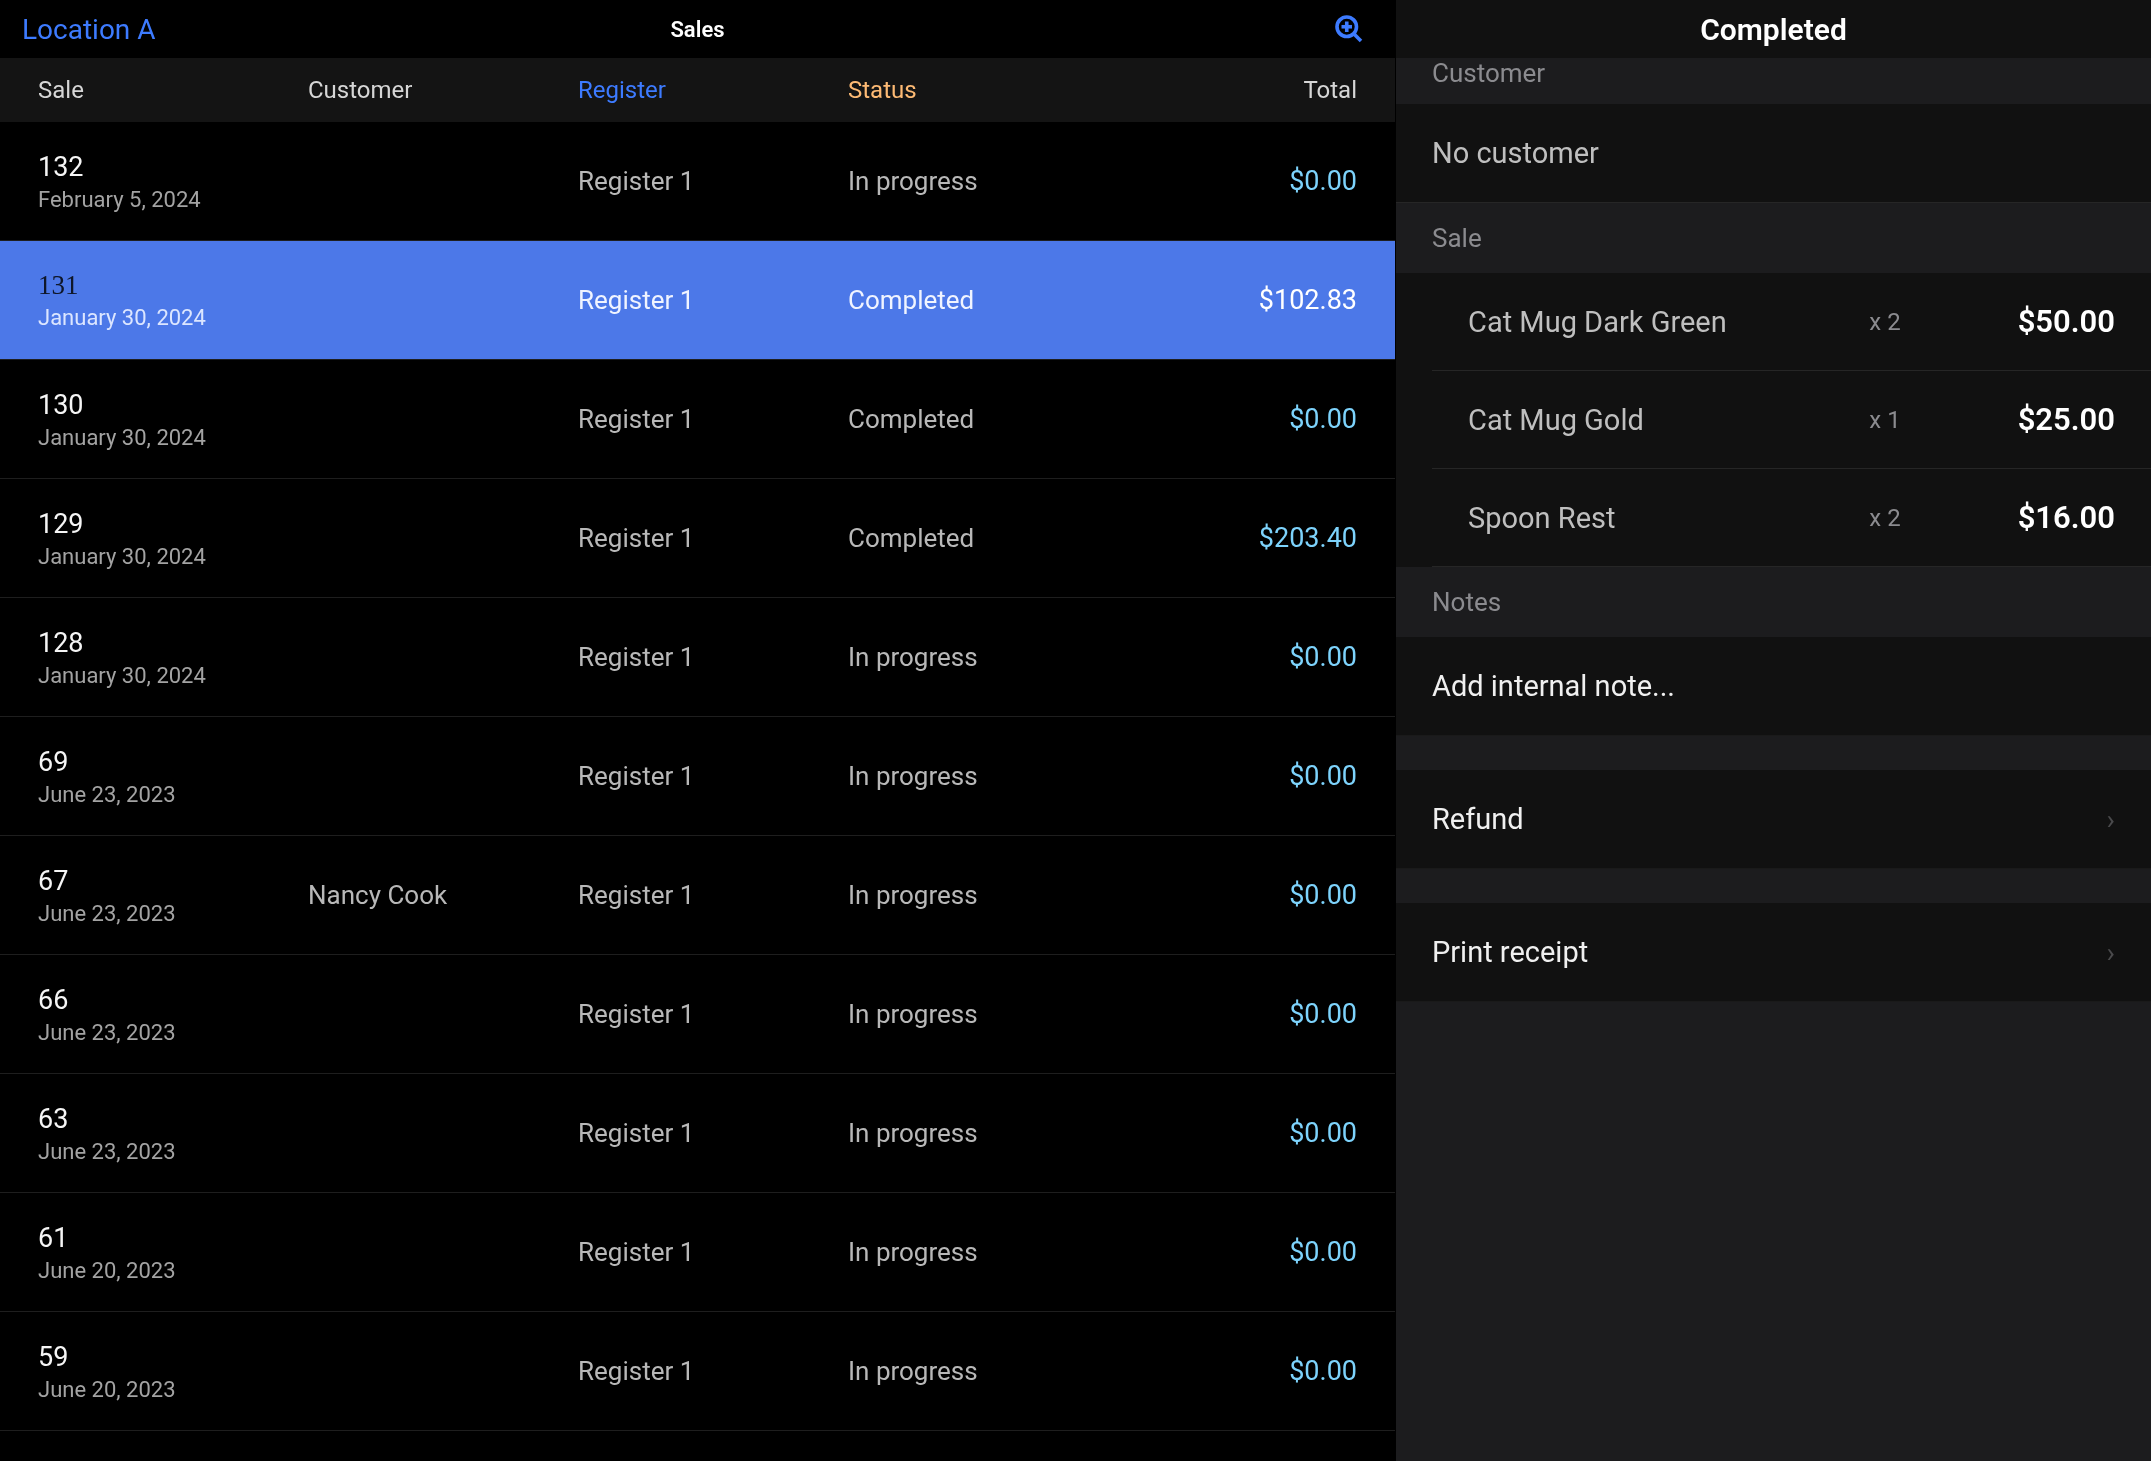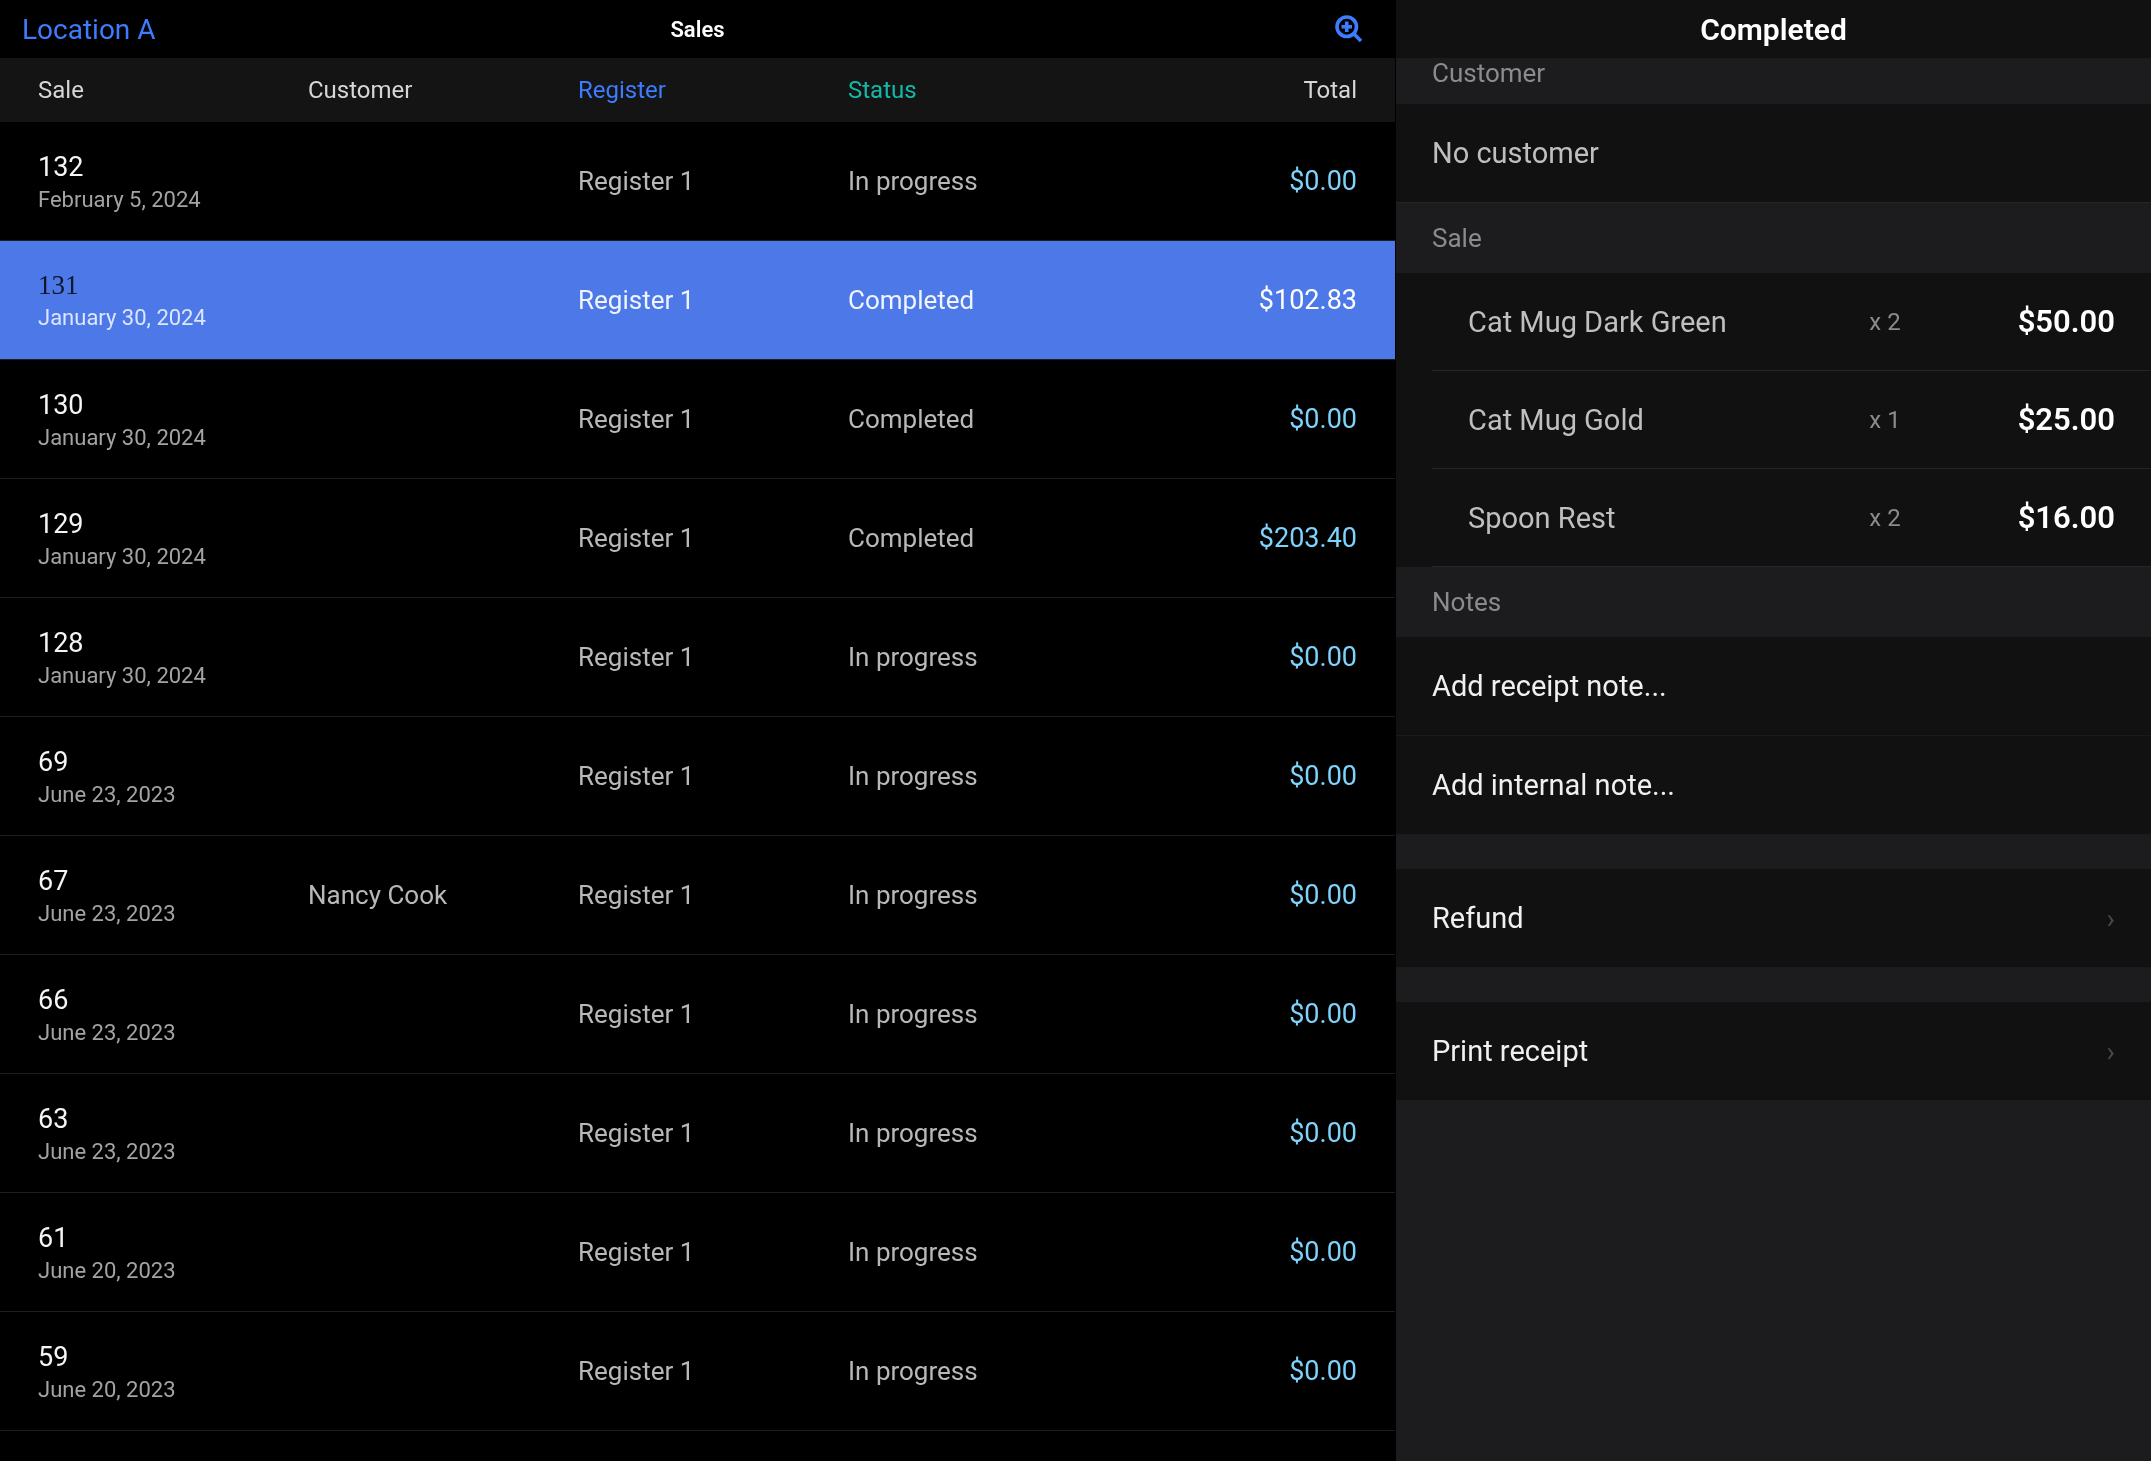--- a/index.html
+++ b/index.html
@@ -57,21 +57,21 @@
     display: flex;
     align-items: center;
     height: 64px;
     background: #141414;
     padding: 0 38px;
     font-size: 24px;
   }
   .col-sale { width: 270px; color: #d6d6d6; }
   .col-customer { width: 270px; color: #d6d6d6; }
   .col-register { width: 270px; color: #3d7bff; }
-  .col-status { width: 300px; color: #14b8a6; }
+  .col-status { width: 300px; color: #fdba74; }
   .col-total { flex: 1; text-align: right; color: #d6d6d6; }
   .rows { flex: 1; overflow-y: auto; }
   .row {
     display: flex;
     align-items: center;
     height: 119px;
     padding: 4px 38px;
     border-bottom: 1px solid #1e1e1e;
     background: #000;
     cursor: pointer;
@@ -329,23 +329,20 @@
         </div>
         <div class="item-row">
           <span class="item-name">Spoon Rest</span>
           <span class="item-qty">x 2</span>
           <span class="item-price">$16.00</span>
         </div>
       </div>
 
     <div class="section-header">Notes</div>
     <div class="action-row">
-      <span>Add receipt note...</span>
-    </div>
-    <div class="action-row">
       <span>Add internal note...</span>
     </div>
 
     <div class="spacer-dark"></div>
     <div class="action-row">
       <span>Refund</span>
       <span class="chevron">›</span>
     </div>
 
     <div class="spacer-dark"></div>

